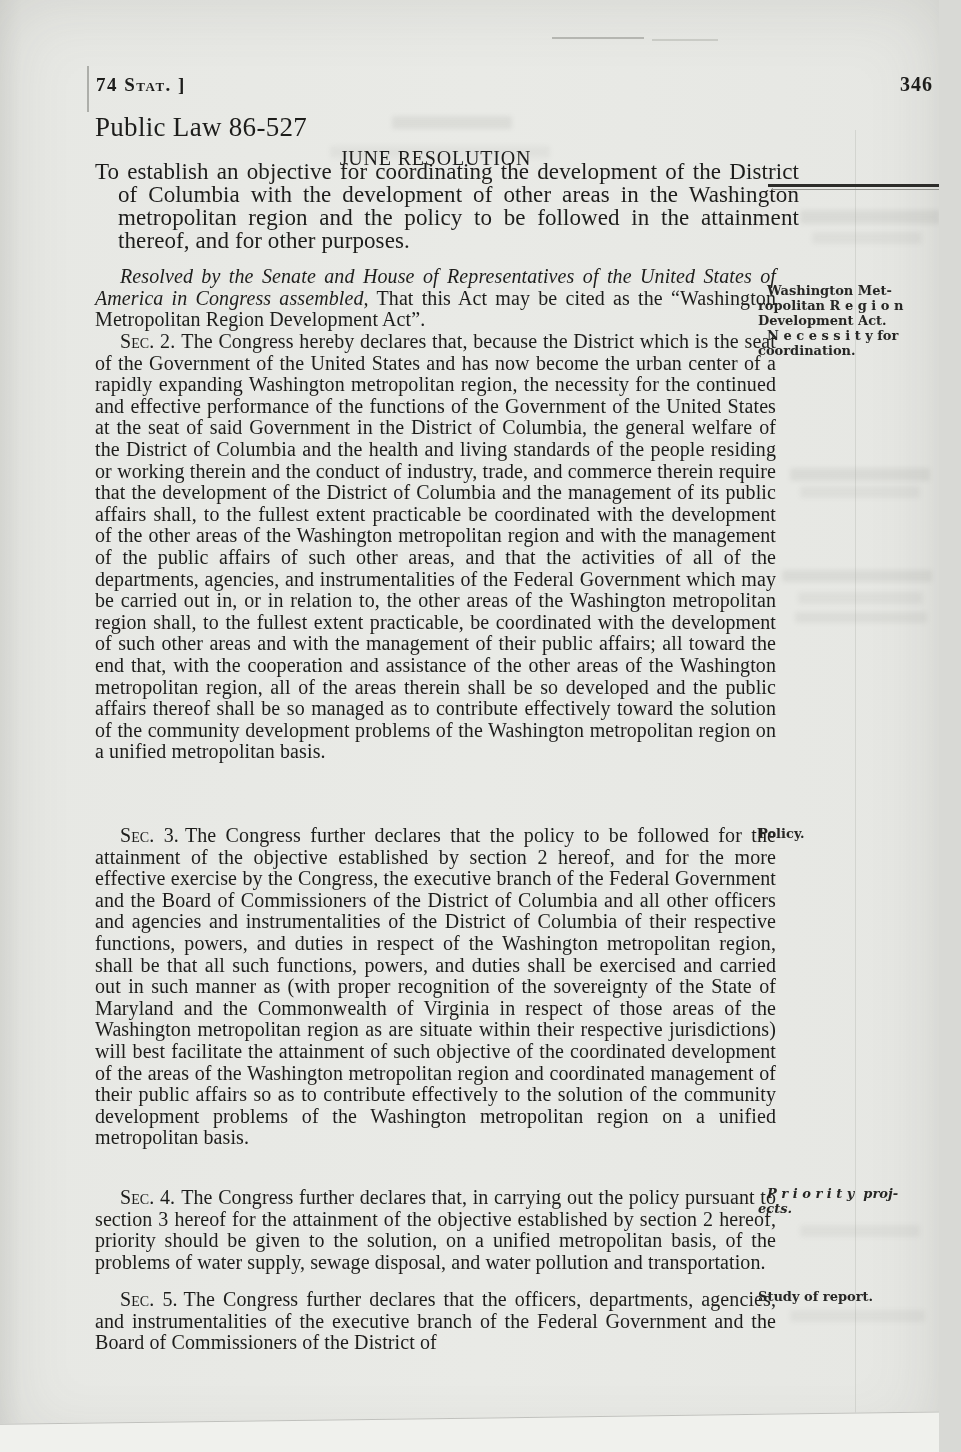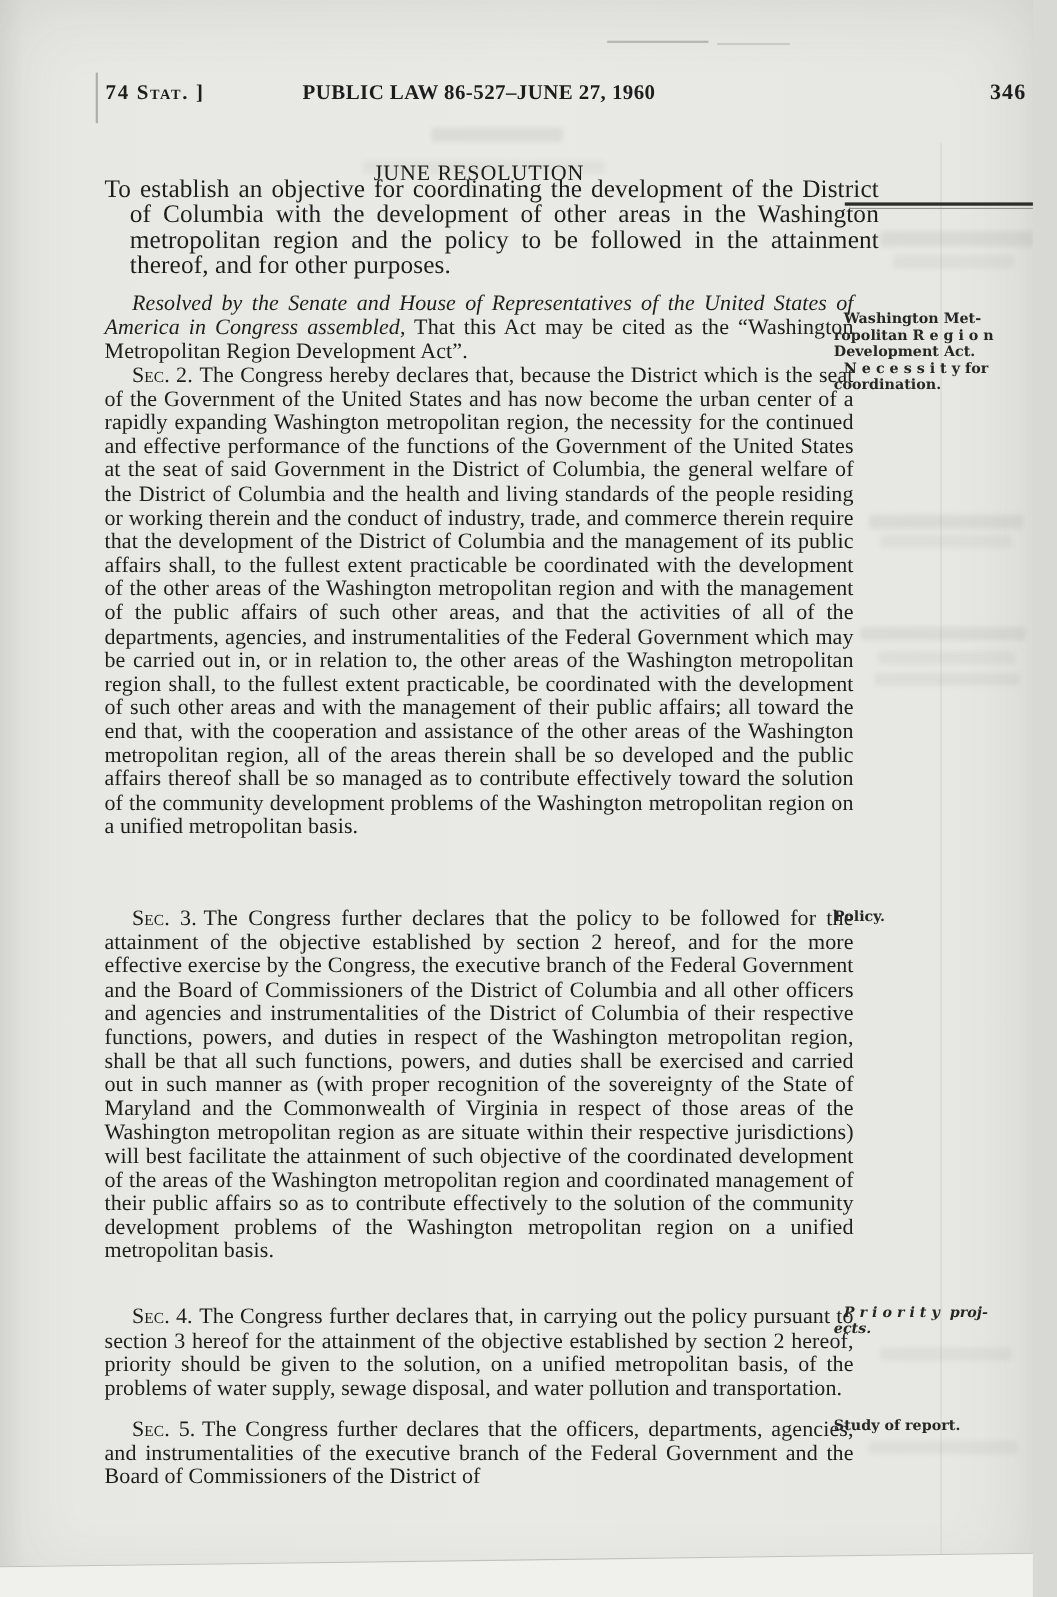--- a/index.html
+++ b/index.html
@@ -72,23 +72,23 @@
   <div class="artifact ghost" style="left:790px;top:468px;width:140px;height:13px;"></div>
   <div class="artifact ghost" style="left:800px;top:486px;width:120px;height:12px;opacity:.08;"></div>
   <div class="artifact ghost" style="left:782px;top:570px;width:150px;height:12px;"></div>
   <div class="artifact ghost" style="left:798px;top:592px;width:125px;height:12px;opacity:.08;"></div>
   <div class="artifact ghost" style="left:795px;top:612px;width:132px;height:11px;opacity:.09;"></div>
   <div class="artifact ghost" style="left:800px;top:1225px;width:120px;height:12px;opacity:.08;"></div>
   <div class="artifact ghost" style="left:790px;top:1310px;width:135px;height:12px;opacity:.08;"></div>
   <div class="bottom-edge"></div>
 
   <div class="stat-label">74 Stat. ]</div>
-  <div class="running-head">PUBLIC LAW 86-527–JUNE 27, 1960</div>
   <div class="page-number">346</div>
 
+  <div class="law-heading">Public Law 86-527</div>
   <div class="joint-heading">JUNE RESOLUTION</div>
   <div class="long-title">To establish an objective for coordinating the development of the District of Columbia with the development of other areas in the Washington metropolitan region and the policy to be followed in the attainment thereof, and for other purposes.</div>
 
   <p class="bodycopy" style="top:266px;">
     <span class="it">Resolved by the Senate and House of Representatives of the United States of America in Congress assembled,</span><span> That this Act may be cited as the “Washington Metropolitan Region Development Act”.</span>
   </p>
 
   <p class="bodycopy" style="top:331px;">
     <span class="sec-label">Sec. 2.</span><span>The Congress hereby declares that, because the District which is the seat of the Government of the United States and has now become the urban center of a rapidly expanding Washington metropolitan region, the necessity for the continued and effective performance of the functions of the Government of the United States at the seat of said Government in the District of Columbia, the general welfare of the District of Columbia and the health and living standards of the people residing or working therein and the conduct of industry, trade, and commerce therein require that the development of the District of Columbia and the management of its public affairs shall, to the fullest extent practicable be coordinated with the development of the other areas of the Washington metropolitan region and with the management of the public affairs of such other areas, and that the activities of all of the departments, agencies, and instrumentalities of the Federal Government which may be carried out in, or in relation to, the other areas of the Washington metropolitan region shall, to the fullest extent practicable, be coordinated with the development of such other areas and with the management of their public affairs; all toward the end that, with the cooperation and assistance of the other areas of the Washington metropolitan region, all of the areas therein shall be so developed and the public affairs thereof shall be so managed as to contribute effectively toward the solution of the community development problems of the Washington metropolitan region on a unified metropolitan basis.</span>
   </p>

